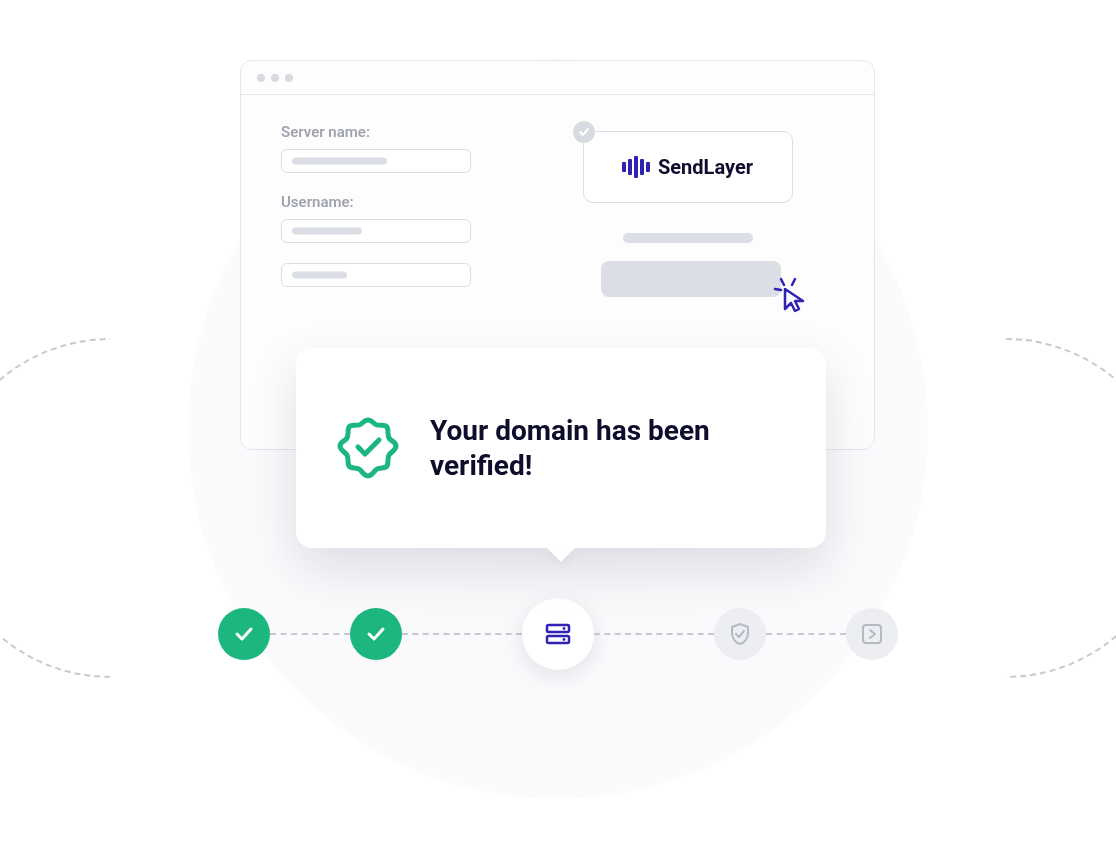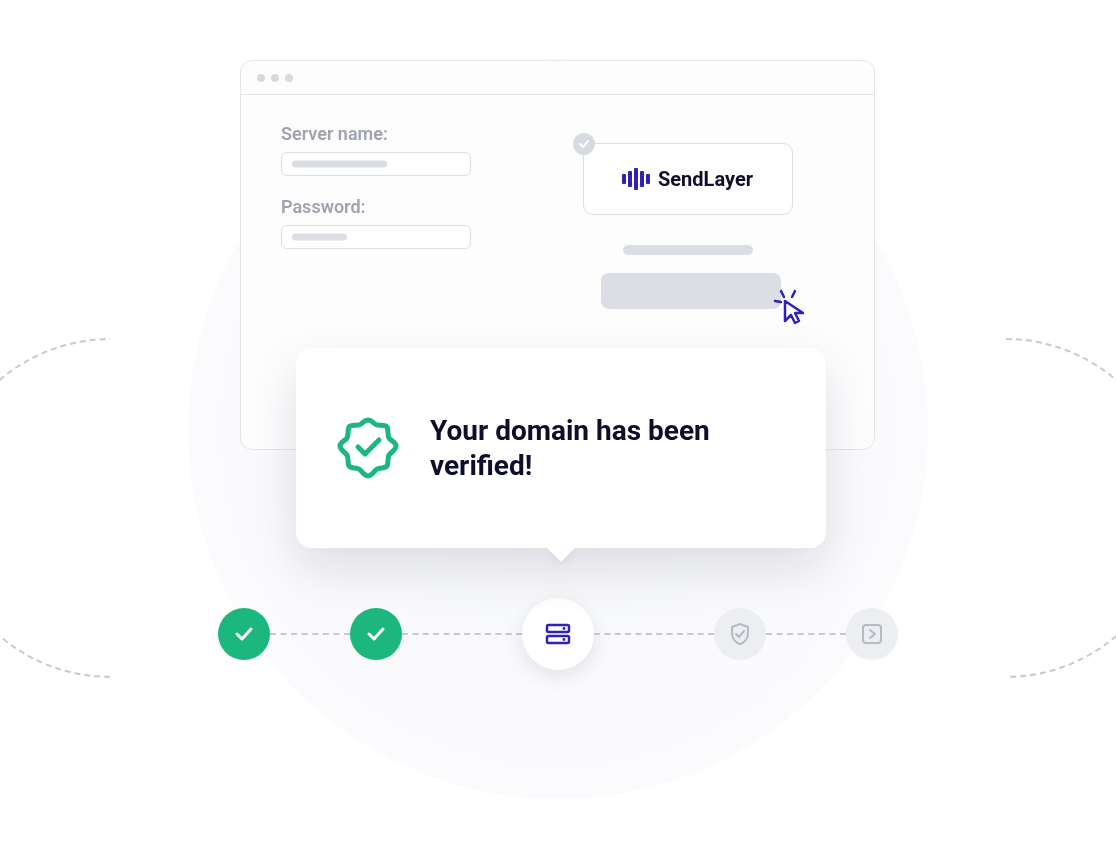--- a/index.html
+++ b/index.html
@@ -10,29 +10,29 @@
     .dashed-arc { position: absolute; border: 2px dashed #c7c9d1; border-radius: 50%; z-index: 1; }
     .arc-left { width: 340px; height: 340px; left: -60px; top: 338px; clip-path: inset(0 50% 0 0); }
     .arc-right { width: 340px; height: 340px; right: -60px; top: 338px; clip-path: inset(0 0 0 50%); }
 
     .browser-window { position: absolute; left: 240px; top: 60px; width: 635px; height: 390px; background: #fdfdfe; border: 1px solid #e5e6ec; border-radius: 12px; z-index: 2; }
     .browser-header { height: 34px; border-bottom: 1px solid #e5e6ec; display: flex; align-items: center; padding-left: 16px; gap: 6px; }
     .browser-dot { width: 8px; height: 8px; border-radius: 50%; background: #d8dae1; }
     .browser-body { padding: 28px 40px; display: flex; gap: 50px; }
     .form-col { flex: 1; }
     .form-group { margin-bottom: 20px; }
-    .form-label { color: #a0a3af; font-size: 18px; font-weight: 600; margin-bottom: 8px; display: block; }
+    .form-label { color: #a0a3af; font-size: 15px; font-weight: 600; margin-bottom: 8px; display: block; }
     .form-input { width: 190px; height: 24px; border: 1.5px solid #dcdee5; border-radius: 6px; background: #ffffff; position: relative; }
     .form-input-fill { position: absolute; left: 10px; top: 50%; transform: translateY(-50%); height: 7px; border-radius: 4px; background: #dcdee5; }
     .fill-1 { width: 95px; }
     .fill-2 { width: 70px; }
     .fill-3 { width: 55px; }
 
     .right-col { flex: 1; position: relative; }
-    .sendlayer-card { width: 210px; height: 72px; border: 1.5px solid #dcdee5; border-radius: 10px; background: #ffffff; display: flex; align-items: center; justify-content: center; gap: 8px; position: relative; margin-top: 20px; }
+    .sendlayer-card { width: 210px; height: 72px; border: 1.5px solid #dcdee5; border-radius: 10px; background: #ffffff; display: flex; align-items: center; justify-content: center; gap: 8px; position: relative; margin-top: 8px; }
     .check-badge-small { position: absolute; left: -11px; top: -11px; width: 22px; height: 22px; border-radius: 50%; background: #d8dae1; display: flex; align-items: center; justify-content: center; }
     .sendlayer-bars { display: flex; align-items: center; gap: 2px; }
     .sl-bar { width: 4px; background: #2f22b5; border-radius: 1px; }
     .sl-bar:nth-child(1){height:10px;} .sl-bar:nth-child(2){height:16px;} .sl-bar:nth-child(3){height:22px;} .sl-bar:nth-child(4){height:16px;} .sl-bar:nth-child(5){height:10px;}
     .sendlayer-text { font-size: 20px; font-weight: 700; color: #0e0e2c; }
     .placeholder-bar { height: 10px; border-radius: 5px; background: #dcdee5; }
     .ph1 { width: 130px; margin: 30px 0 0 40px; }
     .ph2 { width: 180px; height: 36px; border-radius: 8px; margin: 18px 0 0 18px; position: relative; }
 
     .cursor-click { position: absolute; right: -30px; top: 14px; }
@@ -65,21 +65,26 @@
   </div>
   <div class="browser-body">
     <div class="form-col">
       <div class="form-group">
         <span class="form-label">Server name:</span>
         <div class="form-input">
             <div class="form-input-fill fill-1"></div>
           </div>
       </div>
       <div class="form-group">
-        <span class="form-label">Password:</span>
+        <span class="form-label">Username:</span>
+        <div class="form-input">
+            <div class="form-input-fill fill-2"></div>
+          </div>
+      </div>
+      <div class="form-group">
         <div class="form-input">
             <div class="form-input-fill fill-3"></div>
           </div>
       </div>
     </div>
     <div class="right-col">
       <div class="sendlayer-card">
         <div class="check-badge-small">
           <svg width="12" height="12" viewBox="0 0 12 12">
               <path d="M2 6 L5 9 L10 3" stroke="#ffffff" stroke-width="2" fill="none" stroke-linecap="round" stroke-linejoin="round"></path>

